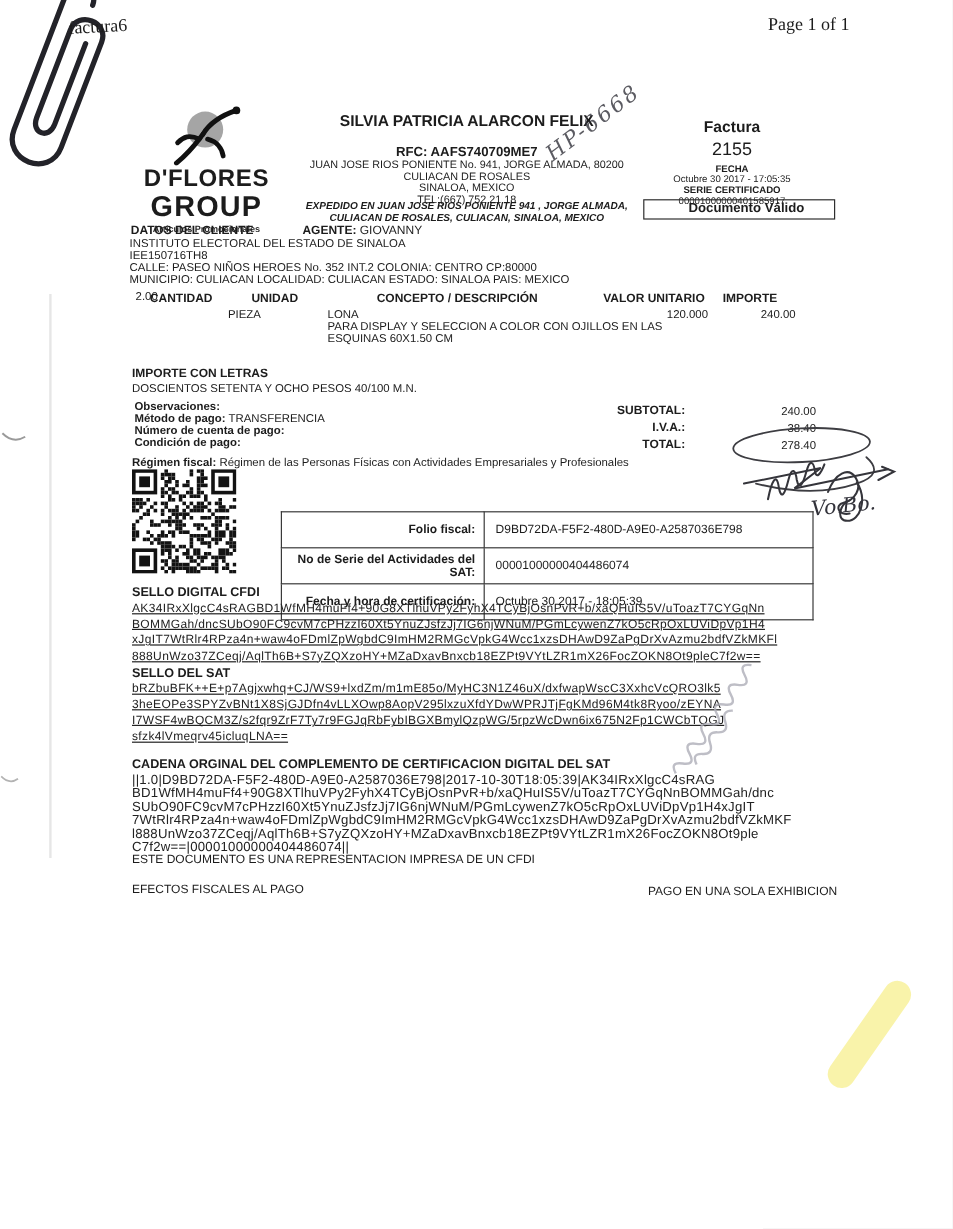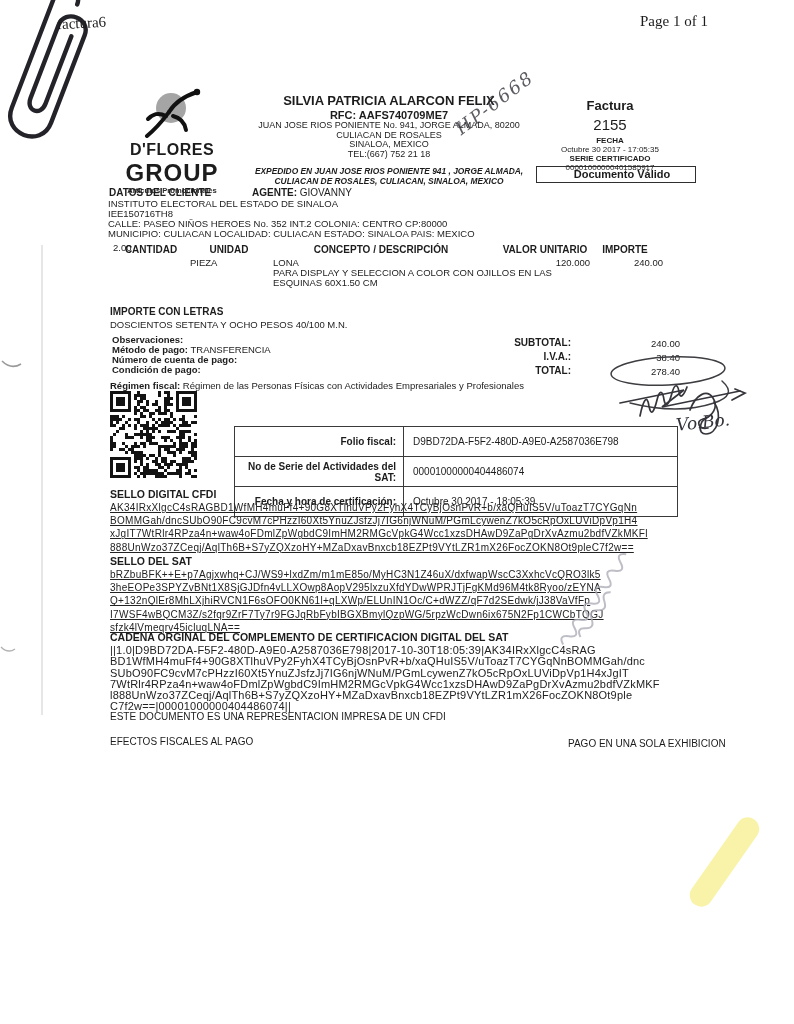--- a/index.html
+++ b/index.html
@@ -58,28 +58,28 @@
     <svg style="margin:0 auto" width="78" height="52" viewBox="0 0 78 52">
       <circle cx="38" cy="22" r="15" fill="#8f8f8f" opacity="0.8"></circle>
       <g fill="none" stroke="#111" stroke-width="4" stroke-linecap="round">
         <path d="M14 50 C26 40 30 34 36 26"></path>
         <path d="M36 26 C42 16 52 10 64 6"></path>
         <path d="M33 30 C25 26 20 28 15 33"></path>
         <path d="M40 30 C48 32 52 38 53 44"></path>
       </g>
       <circle cx="64" cy="6" r="3.2" fill="#111"></circle>
     </svg>
-    <div class="b" style="font-size:16px;line-height:23px;letter-spacing:.5px">D'FLORES</div>
+    <div class="b" style="font-size:20px;line-height:23px;letter-spacing:.5px">D'FLORES</div>
     <div class="b" style="font-size:24px;line-height:23px;letter-spacing:1px">GROUP</div>
     <div class="b" style="font-size:7.6px;margin-top:2px;color:#2a2a2a">Articulos Promocionales</div>
   </div>
 
   <div class="abs ctr" style="left:238px;top:93px;width:302px;white-space:normal">
     <div class="b f13">SILVIA PATRICIA ALARCON FELIX</div>
-    <div class="b f11" style="margin-top:1px">RFC: AAFS740709ME7</div>
+    <div class="b f11" style="margin-top:13px">RFC: AAFS740709ME7</div>
     <div class="f9">JUAN JOSE RIOS PONIENTE No. 941, JORGE ALMADA, 80200</div>
     <div class="f9">CULIACAN DE ROSALES</div>
     <div class="f9">SINALOA, MEXICO</div>
     <div class="f9">TEL:(667) 752 21 18</div>
   </div>
   <div class="abs ctr" style="left:238px;top:166px;width:302px">
     <div class="b f85" style="line-height:10px">EXPEDIDO EN JUAN JOSE RIOS PONIENTE 941 , JORGE ALMADA,</div>
     <div class="b f85" style="line-height:10px">CULIACAN DE ROSALES, CULIACAN, SINALOA, MEXICO</div>
   </div>
 
@@ -486,38 +486,37 @@
     <div>AK34IRxXlgcC4sRAGBD1WfMH4muFf4+90G8XTlhuVPy2FyhX4TCyBjOsnPvR+b/xaQHuIS5V/uToazT7CYGqNn</div>
     <div>BOMMGah/dncSUbO90FC9cvM7cPHzzI60Xt5YnuZJsfzJj7IG6njWNuM/PGmLcywenZ7kO5cRpOxLUViDpVp1H4</div>
     <div>xJgIT7WtRlr4RPza4n+waw4oFDmlZpWgbdC9ImHM2RMGcVpkG4Wcc1xzsDHAwD9ZaPgDrXvAzmu2bdfVZkMKFl</div>
     <div>888UnWzo37ZCeqj/AqlTh6B+S7yZQXzoHY+MZaDxavBnxcb18EZPt9VYtLZR1mX26FocZOKN8Ot9pleC7f2w==</div>
   </div>
 
   <div class="abs b f105" style="left:110px;top:555px">SELLO DEL SAT</div>
   <div class="abs sello" style="left:110px;top:568px">
     <div>bRZbuBFK++E+p7Agjxwhq+CJ/WS9+lxdZm/m1mE85o/MyHC3N1Z46uX/dxfwapWscC3XxhcVcQRO3lk5</div>
     <div>3heEOPe3SPYZvBNt1X8SjGJDfn4vLLXOwp8AopV295lxzuXfdYDwWPRJTjFgKMd96M4tk8Ryoo/zEYNA</div>
-    <div>Q+132nQlEr8MhLXjhiRVCN1F6sOFO0KN61l+qLXWp/ELUnIN1Oc/C+dWZZ/qF7d2SEdwk/jJ38VaVfFp</div>
     <div>I7WSF4wBQCM3Z/s2fqr9ZrF7Ty7r9FGJqRbFybIBGXBmylQzpWG/5rpzWcDwn6ix675N2Fp1CWCbTQGJ</div>
     <div>sfzk4lVmeqrv45icluqLNA==</div>
   </div>
 
   <div class="abs b f105" style="left:110px;top:631px">CADENA ORGINAL DEL COMPLEMENTO DE CERTIFICACION DIGITAL DEL SAT</div>
   <div class="abs cadena" style="left:110px;top:645px">
     <div>||1.0|D9BD72DA-F5F2-480D-A9E0-A2587036E798|2017-10-30T18:05:39|AK34IRxXlgcC4sRAG</div>
     <div>BD1WfMH4muFf4+90G8XTlhuVPy2FyhX4TCyBjOsnPvR+b/xaQHuIS5V/uToazT7CYGqNnBOMMGah/dnc</div>
     <div>SUbO90FC9cvM7cPHzzI60Xt5YnuZJsfzJj7IG6njWNuM/PGmLcywenZ7kO5cRpOxLUViDpVp1H4xJgIT</div>
     <div>7WtRlr4RPza4n+waw4oFDmlZpWgbdC9ImHM2RMGcVpkG4Wcc1xzsDHAwD9ZaPgDrXvAzmu2bdfVZkMKF</div>
     <div>l888UnWzo37ZCeqj/AqlTh6B+S7yZQXzoHY+MZaDxavBnxcb18EZPt9VYtLZR1mX26FocZOKN8Ot9ple</div>
     <div>C7f2w==|00001000000404486074||</div>
   </div>
 
   <div class="abs f10" style="left:110px;top:711px">ESTE DOCUMENTO ES UNA REPRESENTACION IMPRESA DE UN CFDI</div>
   <div class="abs f10" style="left:110px;top:736px">EFECTOS FISCALES AL PAGO</div>
-  <div class="abs f10" style="left:568px;top:738px">PAGO EN UNA SOLA EXHIBICION</div>
+  <div class="abs f10" style="left:540px;top:738px">PAGO EN UNA SOLA EXHIBICION</div>
 
   <svg class="abs" style="left:0;top:0;pointer-events:none" width="794" height="1024">
 
     <g fill="none" stroke="#3d3d42" stroke-width="1.5" stroke-linecap="round">
       <ellipse cx="668" cy="371" rx="57" ry="14" transform="rotate(-3 668 371)"></ellipse>
       <path d="M722 381 q16 14 -8 22 q-36 12 -84 0"></path>
     </g>
 
     <g fill="none" stroke="#35353b" stroke-width="1.7" stroke-linecap="round">
       <path d="M640 416 c3 -15 7 -23 9 -10 c2 11 5 6 8 -6 c3 -12 6 -8 7 0 c2 9 5 4 8 -7 c3 -11 6 -8 7 -1 c1 8 5 3 8 -5"></path>

